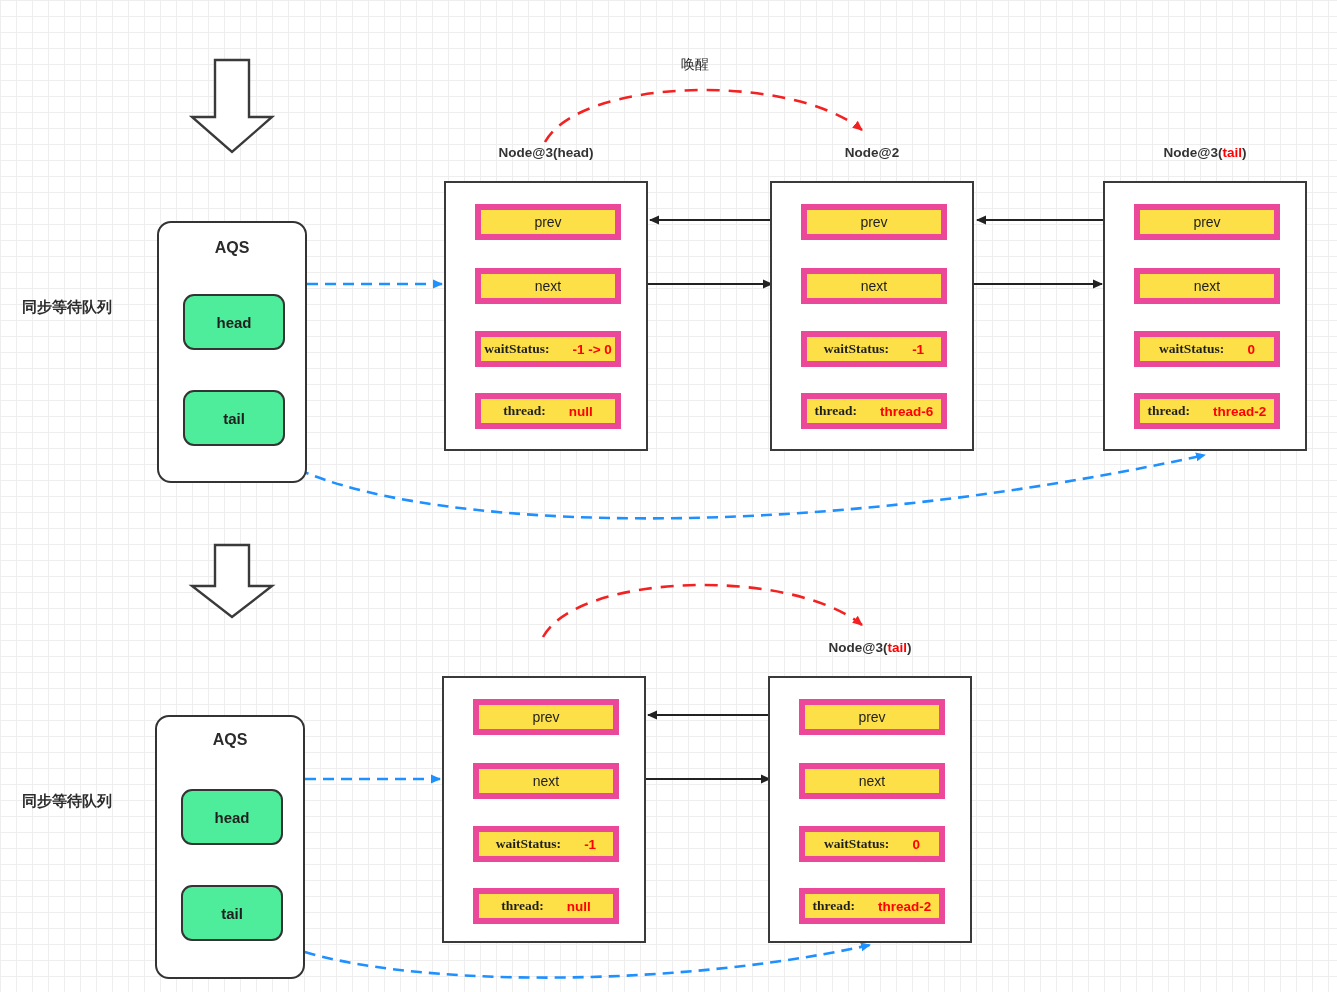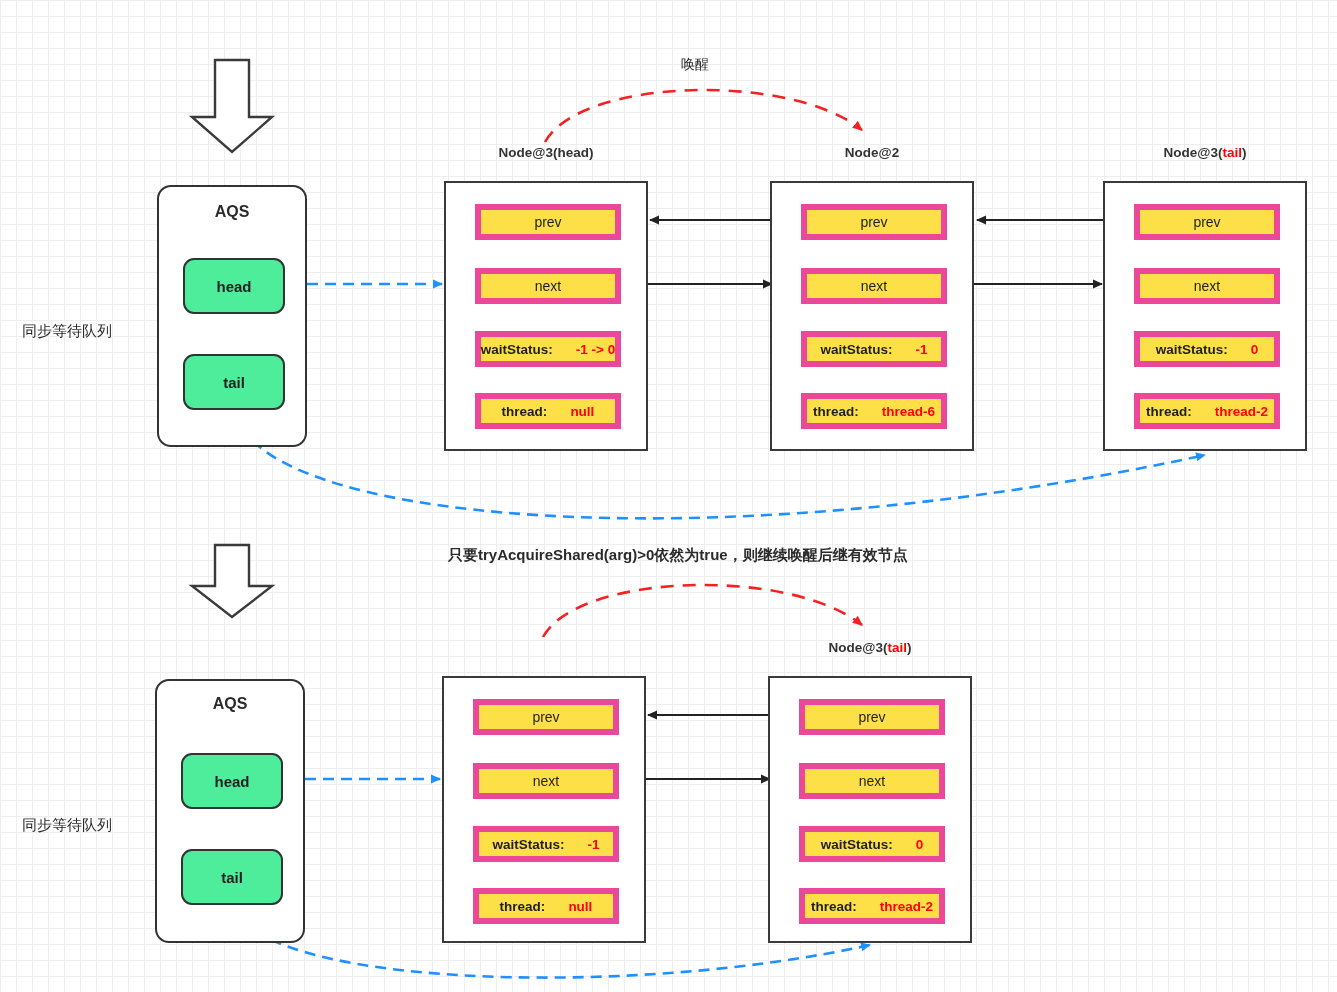--- a/index.html
+++ b/index.html
@@ -33,24 +33,23 @@
 
   
   .hdr-text {
     font-size: 15px;
     font-weight: bold;
     color: #2b2b2b;
     white-space: nowrap;
   }
   .side-label {
     font-size: 15px;
-    font-weight: normal;
-    color: #2b2b2b;
-    white-space: nowrap;
-    margin-top: 24px;
+    font-weight: bold;
+    color: #2b2b2b;
+    white-space: nowrap;
   }
   .wake-label {
     font-size: 14px;
     color: #2b2b2b;
     white-space: nowrap;
   }
   .node-title {
     font-size: 13.5px;
     font-weight: bold;
     color: #333333;
@@ -58,20 +57,21 @@
     text-align: center;
   }
   .node-title .tailmark { color: #ff0000; }
 
   
   .aqs-box {
     border: 2.2px solid #333333;
     border-radius: 14px;
     background: #ffffff;
     box-sizing: border-box;
+    margin-top: 36px;
   }
   .aqs-title {
     position: absolute;
     left: 0; right: 0;
     text-align: center;
     font-size: 16px;
     font-weight: bold;
     color: #2b2b2b;
   }
   .aqs-pill {
@@ -100,21 +100,21 @@
     background: #fde047;
     box-sizing: border-box;
     display: flex;
     align-items: center;
     justify-content: center;
     font-size: 13.5px;
     color: #1f1f1f;
     white-space: nowrap;
   }
   .field.ptr { font-weight: normal; font-size: 14px; }
-  .field .k { font-weight: bold; color: #1f1f1f; }
+  .field .k { font-weight: bold; color: #1f1f1f; font-family: Liberation Serif, serif; }
   .field .v { font-weight: bold; color: #ff0000; margin-left: 23px; }
 </style>
 </head>
 <body>
 
 <div id="canvas">
 
   <svg id="svg-layer" viewBox="0 0 1337 992" xmlns="http://www.w3.org/2000/svg">
     <defs>
       <marker id="mk-black" markerWidth="11" markerHeight="11" refX="9" refY="5.5" orient="auto" markerUnits="userSpaceOnUse">
@@ -213,21 +213,20 @@
     <div class="field" style="left:29px; top:148px; width:146px; height:36px;">
       <span class="k">waitStatus:</span>
       <span class="v">0</span>
     </div>
     <div class="field" style="left:29px; top:210px; width:146px; height:36px;">
       <span class="k">thread:</span>
       <span class="v">thread-2</span>
     </div>
   </div>
 
-  <div class="abs hdr-text" style="left:448px; top:546px;">只要tryAcquireShared(arg)&gt;0依然为true，则继续唤醒后继有效节点</div>
 
   <div class="abs side-label" style="left:22px; top:792px;">同步等待队列</div>
 
   <div class="abs aqs-box" style="left:155px; top:679px; width:150px; height:264px;">
     <div class="aqs-title" style="top:14px;">AQS</div>
     <div class="aqs-pill" style="left:24px; top:72px; width:102px; height:56px;">head</div>
     <div class="aqs-pill" style="left:24px; top:168px; width:102px; height:56px;">tail</div>
   </div>
 
   <div class="abs node-title" style="left:442px; top:676px; width:204px;">

